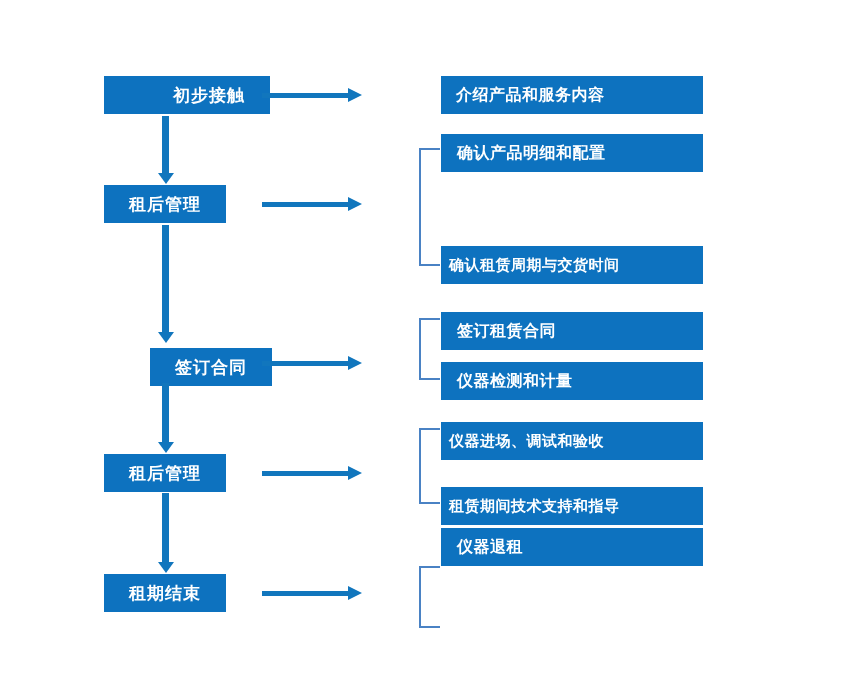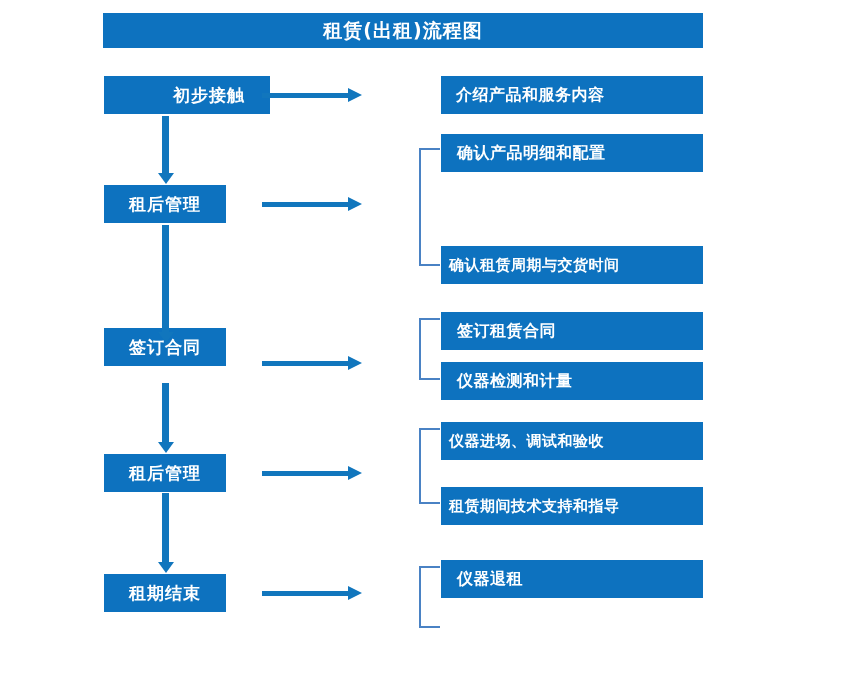--- a/index.html
+++ b/index.html
@@ -131,25 +131,24 @@
     border-top: 2px solid #4a82c4;
     border-bottom: 2px solid #4a82c4;
     box-sizing: border-box;
   }
 </style>
 </head>
 <body>
 
 <div id="canvas">
 
-  <div class="title-bar">租赁(出租)流程图</div>
 
   <div class="stage-box" style="top:76px;padding-left:44px;">初步接触</div>
   <div class="stage-box" style="top:185px;">租后管理</div>
-  <div class="stage-box" style="top:328px;">签订合同</div>
+  <div class="stage-box" style="top:348px;margin-left:46px;">签订合同</div>
   <div class="stage-box" style="top:454px;">租后管理</div>
   <div class="stage-box" style="top:574px;">租期结束</div>
 
   <div class="v-arrow" style="top:116px; height:68px;">
     <div class="shaft" style="height:57px;"></div>
     <div class="head" style="top:57px;"></div>
   </div>
   <div class="v-arrow" style="top:225px; height:118px;">
     <div class="shaft" style="height:107px;"></div>
     <div class="head" style="top:107px;"></div>
@@ -193,15 +192,15 @@
 
   <div class="detail-box" style="top:134px;">确认产品明细和配置</div>
   <div class="detail-box tight" style="top:246px;">确认租赁周期与交货时间</div>
 
   <div class="detail-box" style="top:312px;">签订租赁合同</div>
   <div class="detail-box" style="top:362px;">仪器检测和计量</div>
 
   <div class="detail-box tight" style="top:422px;">仪器进场、调试和验收</div>
   <div class="detail-box tight" style="top:487px;">租赁期间技术支持和指导</div>
 
-  <div class="detail-box" style="top:560px;">仪器退租</div>
+  <div class="detail-box" style="top:528px;">仪器退租</div>
 
 </div>
 
 </body></html>

